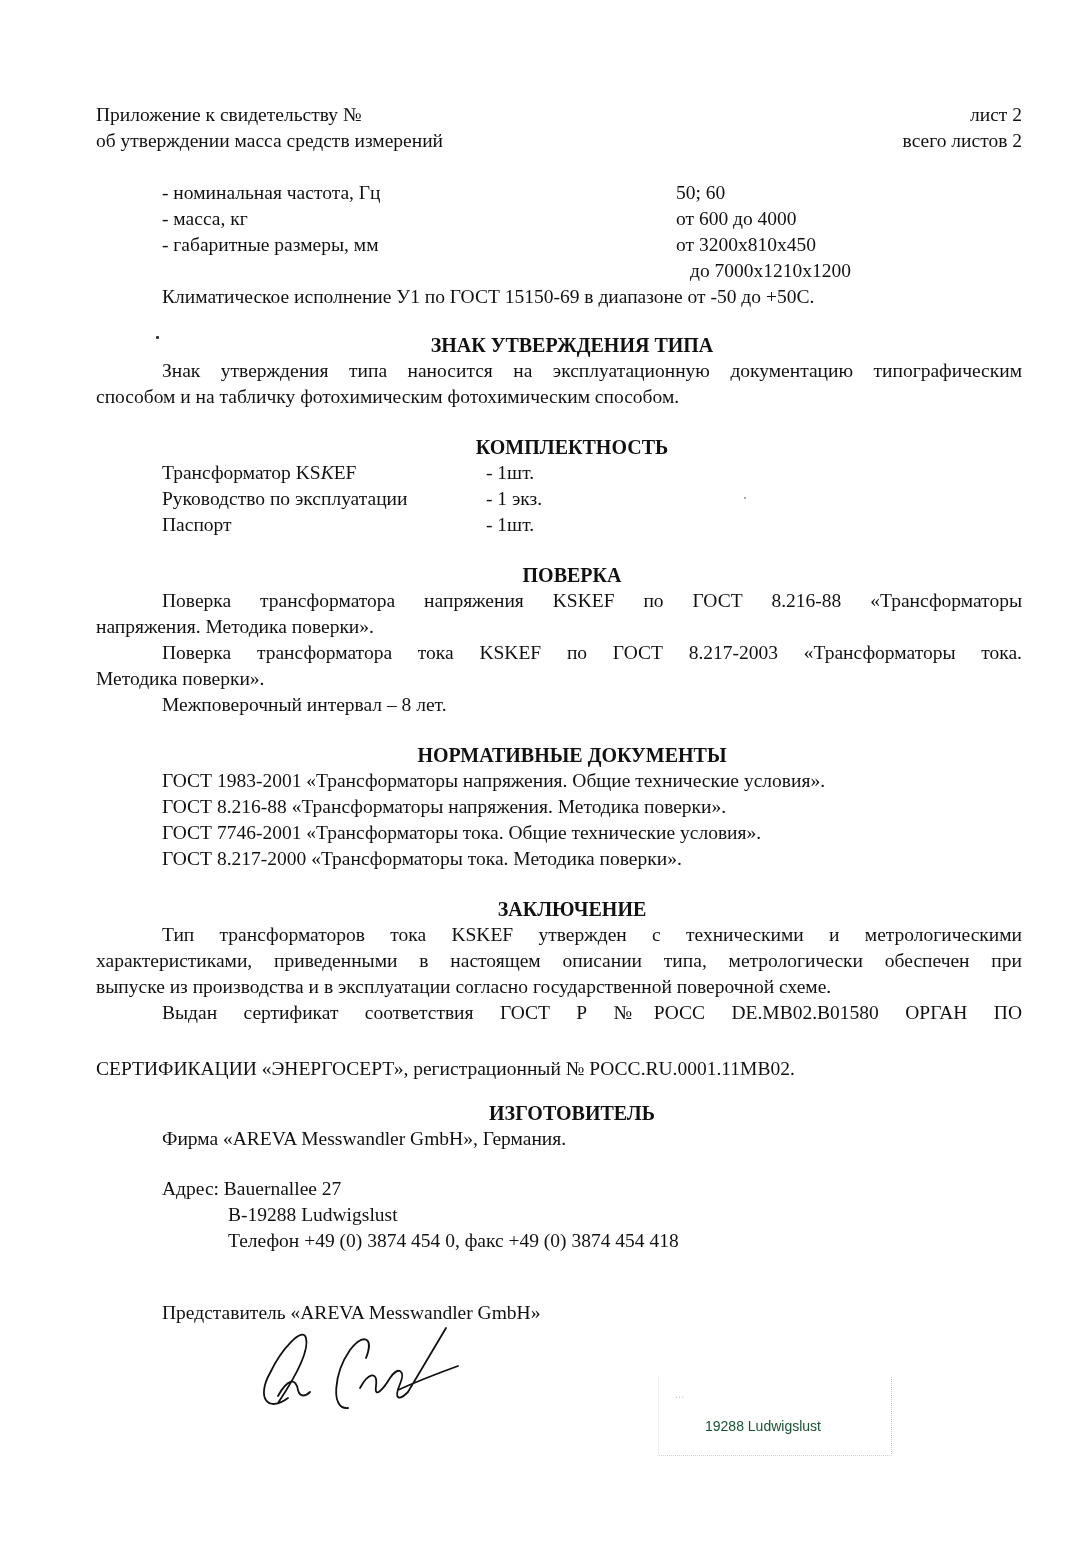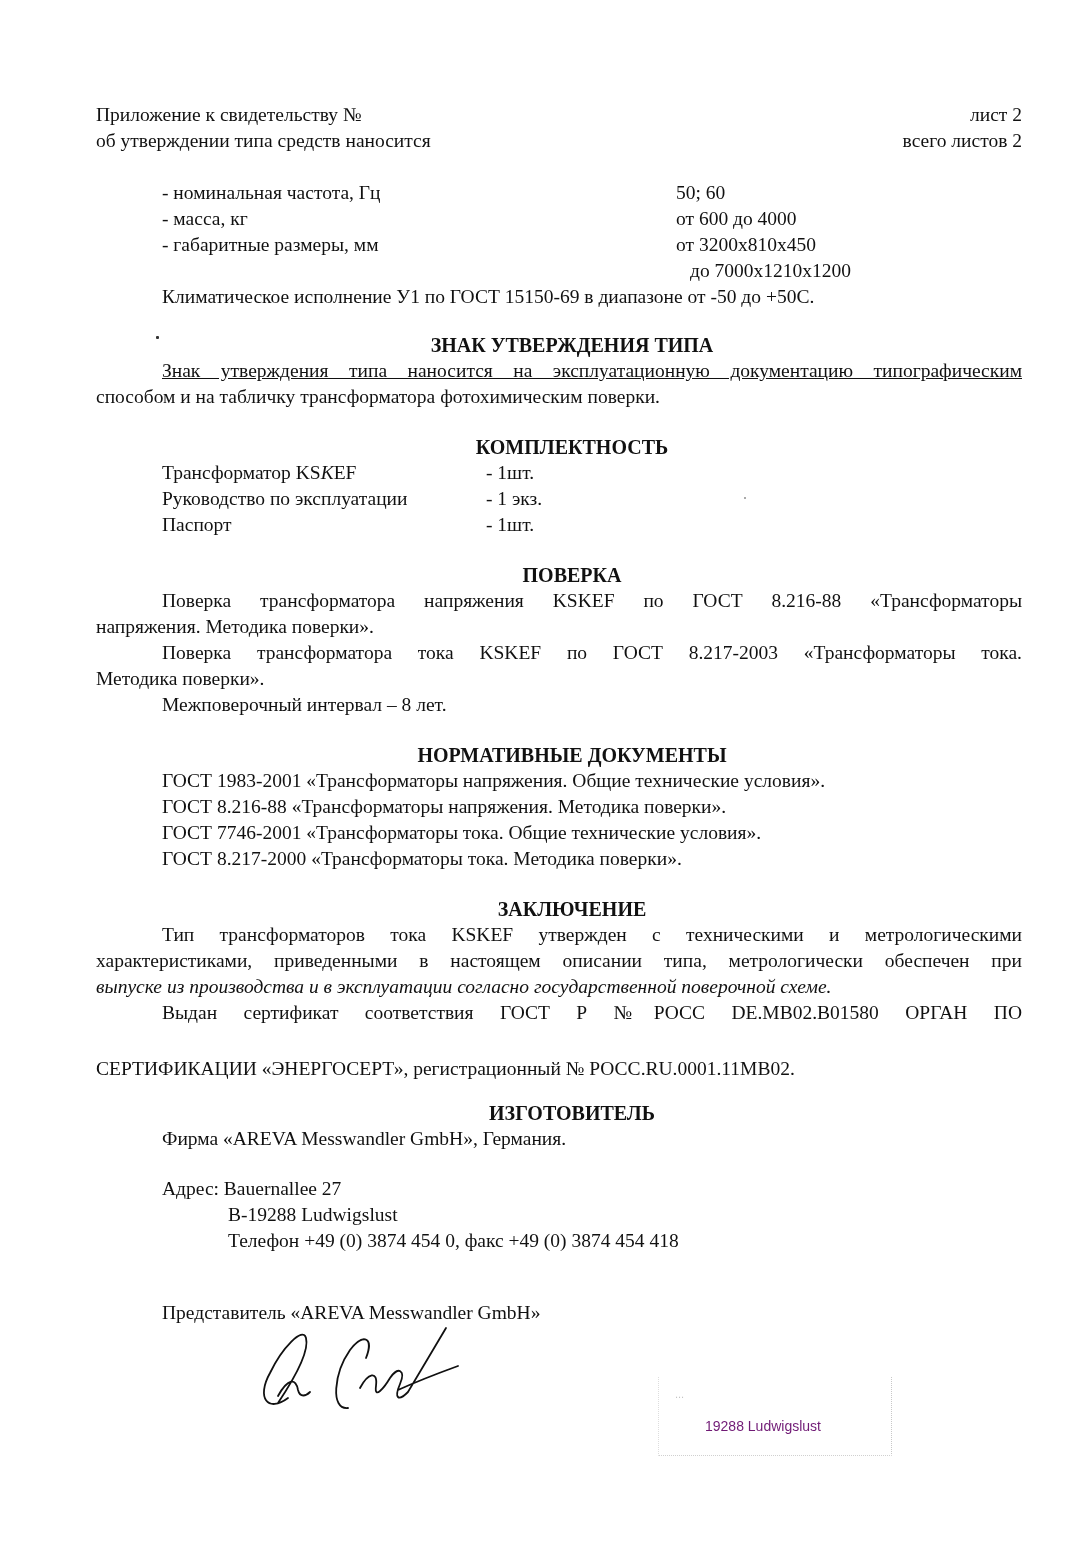--- a/index.html
+++ b/index.html
@@ -14,47 +14,47 @@
     .justify-full { text-align-last: justify; }
     .kskef-k { font-style: italic; }
     .signature { position: absolute; left: 248px; top: 1318px; }
     .stamp {
       position: absolute; left: 658px; top: 1377px; width: 232px; height: 78px;
       border-right: 1px dotted #c8c8c8; border-bottom: 1px dotted #d0d0d0;
       border-left: 1px dotted #dddddd;
       color: #c4c4c4; font-family: "Liberation Sans", sans-serif; font-size: 11px;
     }
     .stamp .l1 { position: absolute; left: 16px; top: 4px; }
-    .stamp .l3 { position: absolute; left: 46px; top: 36px; font-size: 14px; color: #701a75; }
+    .stamp .l3 { position: absolute; left: 46px; top: 36px; font-size: 14px; color: #14532d; }
     .dot { position: absolute; width: 3px; height: 3px; background: #333; border-radius: 1px; }
     .tiny-mark { position: absolute; width: 2px; height: 2px; background: #aaa; }
   </style>
 </head>
 <body>
 
 <div class="abs" style="left:96px; top:102px;">Приложение к свидетельству №</div>
-<div class="abs" style="left:96px; top:128px;">об утверждении типа средств наносится</div>
+<div class="abs" style="left:96px; top:128px;">об утверждении масса средств измерений</div>
 <div class="abs" style="right:70px; top:102px; text-align:right;">лист 2</div>
 <div class="abs" style="right:70px; top:128px; text-align:right;">всего листов 2</div>
 
 <div>
   <div class="abs" style="left:162px; top:180px;">- номинальная частота, Гц</div>
   <div class="abs" style="left:676px; top:180px;">50; 60</div>
   <div class="abs" style="left:162px; top:206px;">- масса, кг</div>
   <div class="abs" style="left:676px; top:206px;">от 600 до 4000</div>
   <div class="abs" style="left:162px; top:232px;">- габаритные размеры, мм</div>
   <div class="abs" style="left:676px; top:232px;">от 3200x810x450</div>
   <div class="abs" style="left:690px; top:258px;">до 7000x1210x1200</div>
 </div>
 <div class="abs" style="left:162px; top:284px;">Климатическое исполнение У1 по ГОСТ 15150-69 в диапазоне от -50 до +50С.</div>
 
 <div class="dot" style="left:156px; top:336px;"></div>
 <div class="heading" style="top:332px; padding-left:26px;">ЗНАК УТВЕРЖДЕНИЯ ТИПА</div>
-<div class="para justify-full" style="top:358px; left:162px; width:860px;text-decoration:underline;">Знак утверждения типа наносится на эксплуатационную документацию типографическим</div>
-<div class="abs" style="left:96px; top:384px;">способом и на табличку трансформатора фотохимическим поверки.</div>
+<div class="para justify-full" style="top:358px; left:162px; width:860px;">Знак утверждения типа наносится на эксплуатационную документацию типографическим</div>
+<div class="abs" style="left:96px; top:384px;">способом и на табличку фотохимическим фотохимическим способом.</div>
 
 <div class="heading" style="top:434px; padding-left:26px;">КОМПЛЕКТНОСТЬ</div>
 <div>
   <div class="abs" style="left:162px; top:460px;"><span>Трансформатор  KS</span><span class="kskef-k">K</span><span>EF</span></div>
   <div class="abs" style="left:486px; top:460px;">- 1шт.</div>
   <div class="abs" style="left:162px; top:486px;">Руководство по эксплуатации</div>
   <div class="abs" style="left:486px; top:486px;">- 1 экз.</div>
   <div class="abs" style="left:162px; top:512px;">Паспорт</div>
   <div class="abs" style="left:486px; top:512px;">- 1шт.</div>
   <div class="tiny-mark" style="left:744px; top:497px;"></div>
@@ -71,21 +71,21 @@
 <div>
   <div class="abs" style="left:162px; top:768px;">ГОСТ 1983-2001 «Трансформаторы напряжения. Общие технические условия».</div>
   <div class="abs" style="left:162px; top:794px;">ГОСТ 8.216-88 «Трансформаторы напряжения. Методика поверки».</div>
   <div class="abs" style="left:162px; top:820px;">ГОСТ 7746-2001 «Трансформаторы тока. Общие технические условия».</div>
   <div class="abs" style="left:162px; top:846px;">ГОСТ 8.217-2000 «Трансформаторы тока. Методика поверки».</div>
 </div>
 
 <div class="heading" style="top:896px; padding-left:26px;">ЗАКЛЮЧЕНИЕ</div>
 <div class="para justify-full" style="top:922px; left:162px; width:860px;">Тип трансформаторов тока KSKEF утвержден с техническими и метрологическими</div>
 <div class="para justify-full" style="top:948px; left:96px; width:926px;">характеристиками, приведенными в настоящем описании типа, метрологически обеспечен при</div>
-<div class="abs" style="left:96px; top:974px;font-style:italic;">выпуске из производства и в эксплуатации согласно государственной поверочной схеме.</div>
+<div class="abs" style="left:96px; top:974px;">выпуске из производства и в эксплуатации согласно государственной поверочной схеме.</div>
 <div class="para justify-full" style="top:1000px; left:162px; width:860px;">Выдан сертификат соответствия ГОСТ Р №РОСС DE.MB02.B01580 ОРГАН ПО</div>
 <div class="abs" style="left:96px; top:1026px;margin-top:30px;">СЕРТИФИКАЦИИ «ЭНЕРГОСЕРТ», регистрационный № РОСС.RU.0001.11MB02.</div>
 
 <div class="heading" style="top:1100px; padding-left:26px;">ИЗГОТОВИТЕЛЬ</div>
 <div class="abs" style="left:162px; top:1126px;">Фирма «AREVA Messwandler GmbH», Германия.</div>
 <div class="abs" style="left:162px; top:1176px;">Адрес: Bauernallee 27</div>
 <div class="abs" style="left:228px; top:1202px;">B-19288 Ludwigslust</div>
 <div class="abs" style="left:228px; top:1228px;">Телефон +49 (0) 3874 454 0, факс +49 (0) 3874 454 418</div>
 
 <div class="abs" style="left:162px; top:1300px;">Представитель «AREVA Messwandler GmbH»</div>

